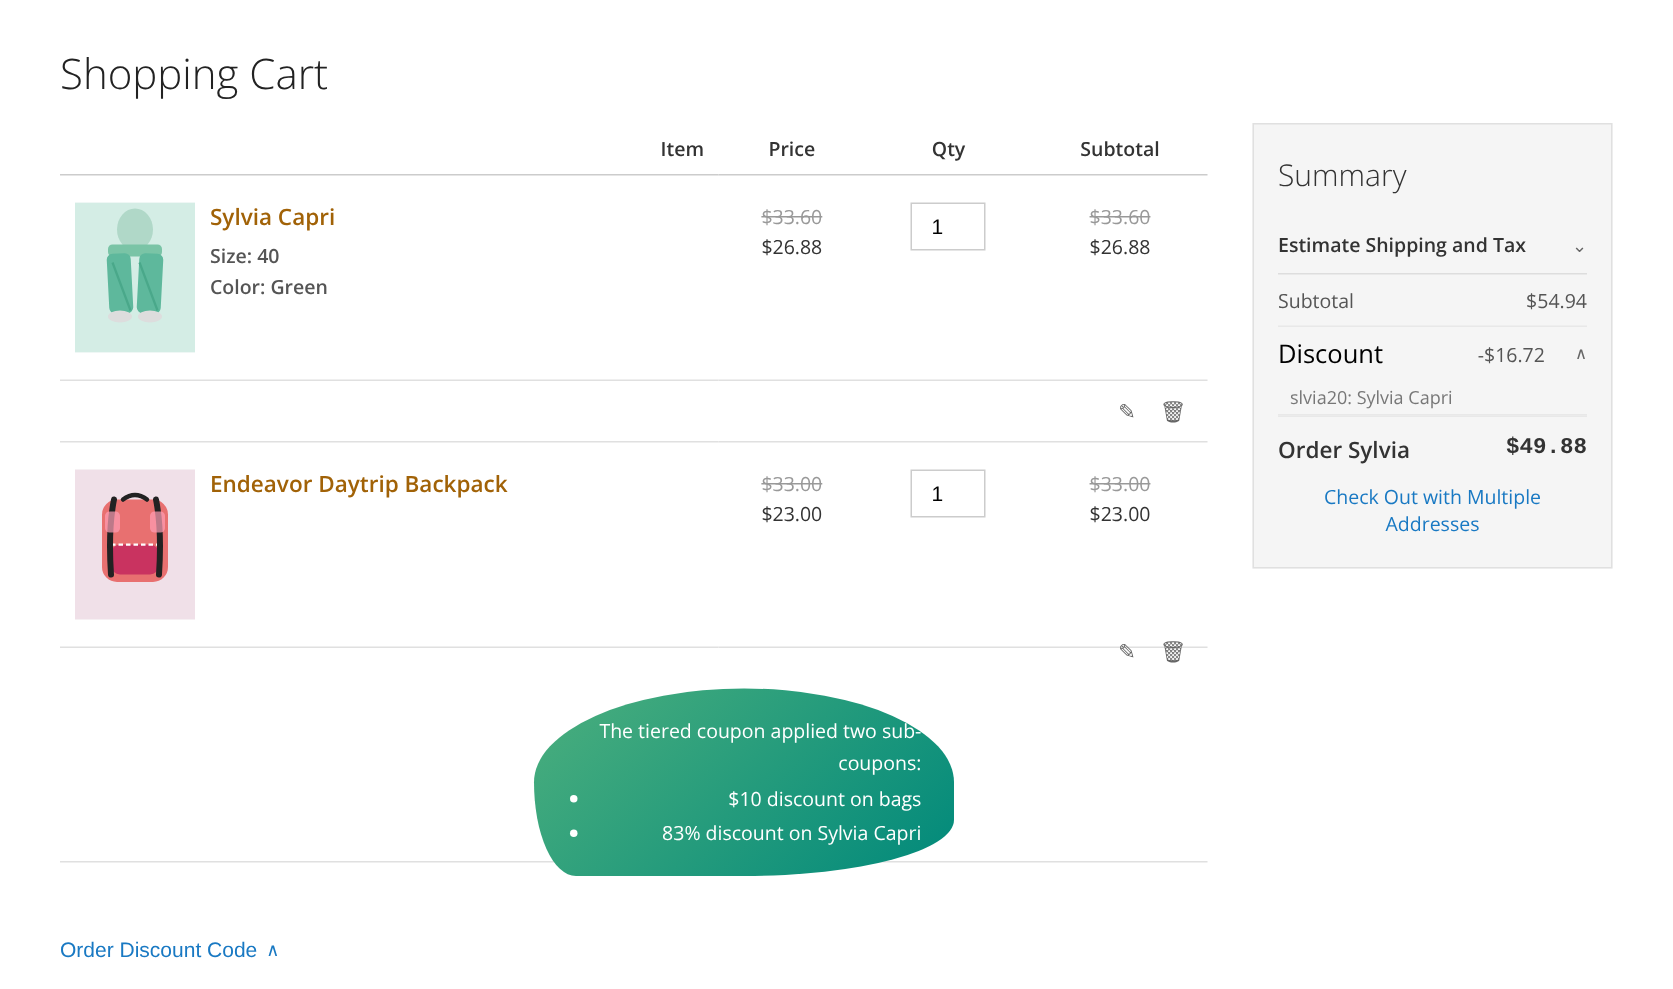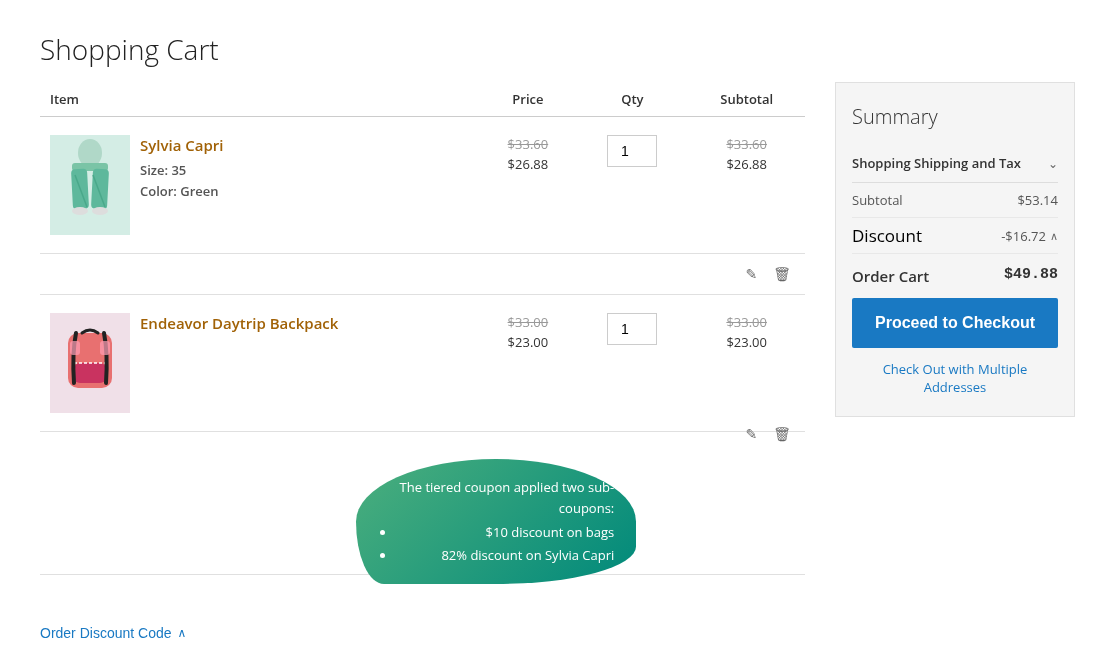--- a/index.html
+++ b/index.html
@@ -7,21 +7,21 @@
     .page { display: flex; flex-direction: column; padding: 30px 40px; max-width: 1115px; min-height: 659px; }
     .page-title { font-size: 28px; font-weight: 300; color: #222; margin-bottom: 14px; }
 
     .main-layout { display: flex; gap: 30px; }
     .cart-section { flex: 1; }
     .summary-section { width: 240px; flex-shrink: 0; }
 
     
     .cart-table { width: 100%; border-collapse: collapse; }
     .cart-table thead tr { border-bottom: 1px solid #ccc; }
-    .cart-table thead th { text-align: left; padding: 8px 10px; font-weight: 600; font-size: 13px; color: #333; }
+    .cart-table thead th { text-align: right; padding: 8px 10px; font-weight: 600; font-size: 13px; color: #333; }
     .cart-table thead th.price-col, .cart-table thead th.qty-col, .cart-table thead th.subtotal-col { text-align: center; }
     .cart-table tbody tr { border-bottom: 1px solid #e0e0e0; position: relative; }
     .cart-table tbody td { padding: 18px 10px; vertical-align: top; }
     .product-img-placeholder { width: 80px; height: 100px; background: #f5f5f5; display: flex; align-items: center; justify-content: center; overflow: hidden; }
 
     .item-name { font-size: 15px; font-weight: 600; color: #a16207; margin-bottom: 6px; }
     .item-attr { font-size: 13px; color: #555; margin-top: 3px; }
     .item-attr span { font-weight: 600; }
 
     .price-cell { text-align: center; }
@@ -69,21 +69,21 @@
     .estimate-row { display: flex; justify-content: space-between; align-items: center; padding: 10px 0; border-bottom: 1px solid #ddd; cursor: pointer; }
     .estimate-label { font-size: 13px; font-weight: 600; color: #333; }
     .estimate-chevron { color: #666; font-size: 12px; }
 
     .summary-line { display: flex; justify-content: space-between; padding: 8px 0; border-bottom: 1px solid #e8e8e8; }
     .summary-line-label { font-size: 13px; color: #555; }
     .summary-line-value { font-size: 13px; color: #555; }
 
     .discount-line { display: flex; justify-content: space-between; padding: 6px 0; }
     .discount-line-label { font-size: 17px; color: #000000; }
-    .discount-line-value { font-size: 13px; color: #555; display: flex; align-items: center; gap: 4px; }
+    .discount-line-value { font-size: 13px; color: #555; display: flex; align-items: center; gap: 20px; }
     .discount-block { border-bottom: 1px solid #e8e8e8; }
 
     .sub-coupon { font-size: 12px; color: #777; padding: 3px 0 3px 8px; border-bottom: 1px solid #eee; }
     .sub-coupon:last-child { border-bottom: 1px solid #e8e8e8; }
 
     .order-total-row { display: flex; justify-content: space-between; padding: 12px 0; }
     .order-total-label { font-size: 15px; font-weight: 600; color: #333; }
     .order-total-value { font-size: 15px; font-weight: 600; color: #333; font-family: Liberation Mono, monospace; }
 
     .checkout-btn { display: block; width: 100%; background: #1979c3; color: #fff; border: none; padding: 16px; font-size: 16px; font-weight: 600; cursor: pointer; border-radius: 2px; margin-bottom: 12px; text-align: center; }
@@ -129,21 +129,21 @@
                   <line x1="43" y1="40" x2="55" y2="72" stroke="#4aa88a" stroke-width="1.5"></line>
 
                   <ellipse cx="30" cy="76" rx="8" ry="4" fill="#ddd"></ellipse>
                   <ellipse cx="50" cy="76" rx="8" ry="4" fill="#ddd"></ellipse>
                 </svg>
               </div>
             </td>
             <td>
               <div class="item-name">Sylvia Capri</div>
               <div class="item-attr">
-                <span>Size:</span>&nbsp;<span>35</span>
+                <span>Size:</span>&nbsp;<span>40</span>
               </div>
               <div class="item-attr">
                 <span>Color:</span>&nbsp;<span>Green</span>
               </div>
             </td>
             <td class="price-cell">
               <div class="price-original">$33.60</div>
               <div class="price-final">$26.88</div>
             </td>
             <td class="qty-cell">
@@ -201,21 +201,21 @@
               <div class="subtotal-final">$23.00</div>
             </td>
           </tr>
           <tr style="position: relative;">
             <td colspan="5" style="padding: 2px 10px 140px; border-bottom: 1px solid #e0e0e0; position: relative;">
 
               <div class="tooltip-bubble">
                 <span>The tiered coupon applied two sub-coupons:</span>
                 <ul>
                   <li>$10 discount on bags</li>
-                  <li>82% discount on Sylvia Capri</li>
+                  <li>83% discount on Sylvia Capri</li>
                 </ul>
               </div>
               <div class="row-actions" style="position: absolute; bottom: 130px; right: 10px;">
                 <button class="action-icon" title="Edit">✎</button>
                 <button class="action-icon" title="Delete">🗑</button>
               </div>
             </td>
           </tr>
         </tbody>
       </table>
@@ -227,47 +227,45 @@
         </button>
 
       </div>
     </div>
 
     <div class="summary-section">
       <div class="summary-box">
         <h2 class="summary-title">Summary</h2>
 
         <div class="estimate-row">
-          <span class="estimate-label">Shopping Shipping and Tax</span>
+          <span class="estimate-label">Estimate Shipping and Tax</span>
           <span class="estimate-chevron">⌄</span>
         </div>
 
         <div class="summary-line">
           <span class="summary-line-label">Subtotal</span>
-          <span class="summary-line-value">$53.14</span>
+          <span class="summary-line-value">$54.94</span>
         </div>
 
         <div class="discount-block">
           <div class="discount-line">
             <span class="discount-line-label">Discount</span>
             <span class="discount-line-value">
               <span>-$16.72</span>
               <span style="font-size:11px; color:#666;">∧</span>
             </span>
           </div>
+          <div class="sub-coupon">slvia20: Sylvia Capri</div>
         </div>
 
         <div class="order-total-row">
-          <span class="order-total-label">Order Cart</span>
+          <span class="order-total-label">Order Sylvia</span>
           <span class="order-total-value">$49.88</span>
         </div>
 
-        <button class="checkout-btn">
-          <span>Proceed to Checkout</span>
-        </button>
 
         <a href="#" class="multi-address-link">
           <span>Check Out with Multiple Addresses</span>
         </a>
       </div>
     </div>
   </div>
 </div>
 
 </body></html>

